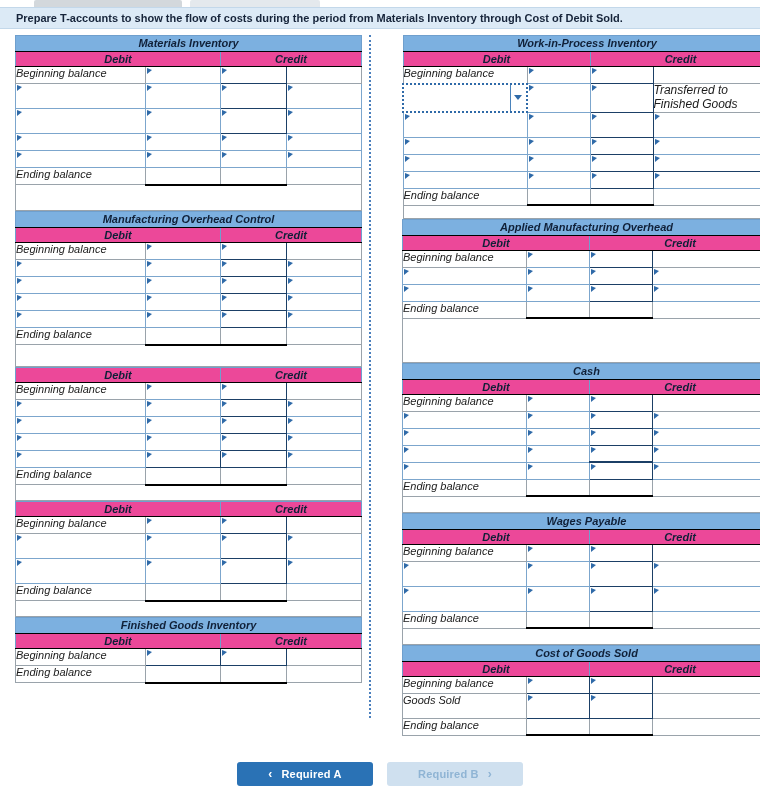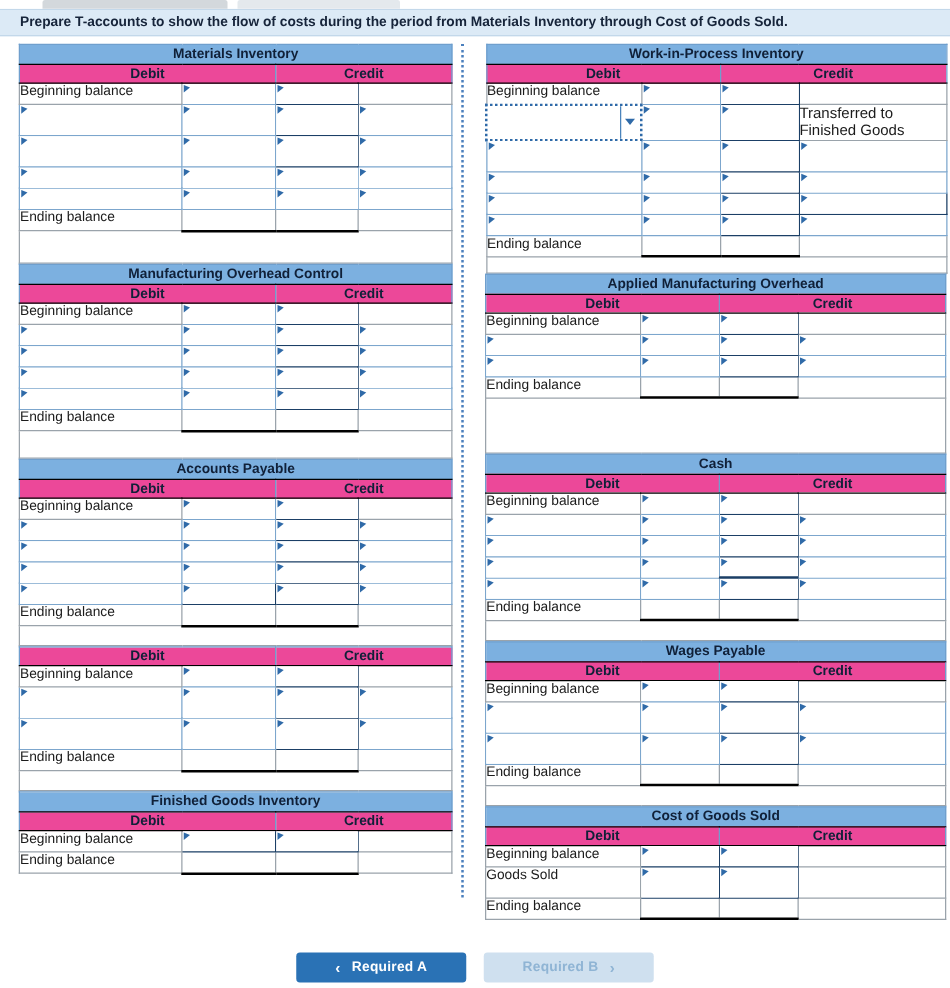--- a/index.html
+++ b/index.html
@@ -46,23 +46,24 @@
 
   
   .sheet {
     position: relative;
     padding: 6px 17px 0 15px;
   }
   .columns {
     display: flex;
     align-items: flex-start;
     gap: 0;
+    font-style: italic;
   }
   .col { width: 346px; flex: 0 0 346px; }
-  .col.right { margin-left: 27px; }
+  .col.right { margin-left: 41px; }
 
   
   .divider {
     position: absolute;
     left: 369px;
     top: 6px;
     bottom: 18px;
     width: 0;
     border-left: 2px dotted #4a7fbd;
   }
@@ -207,21 +208,21 @@
 </style>
 </head>
 <body>
 
 <div class="tabstrip">
   <div class="tab-stub a"></div>
   <div class="tab-stub b"></div>
 </div>
 
 <div class="banner">
-  <span>Prepare T-accounts to show the flow of costs during the period from Materials Inventory through Cost of Goods Sold.</span>
+  <span>Prepare T-accounts to show the flow of costs during the period from Materials Inventory through Cost of Debit Sold.</span>
 </div>
 
 <div class="sheet">
   <div class="divider"></div>
 
   <div class="columns">
 
     <div class="col left">
 
       <div class="taccount">
@@ -344,23 +345,20 @@
 
       <div class="taccount">
         <table>
           <colgroup>
               <col style="width:130px">
               <col style="width:75px">
               <col style="width:66px">
               <col style="width:75px">
             </colgroup>
           <tbody>
-              <tr>
-            <td class="acct-title" colspan="4">Accounts Payable</td>
-          </tr>
           <tr>
             <td class="dc-head" colspan="2">Debit</td>
             <td class="dc-head mid" colspan="2">Credit</td>
           </tr>
           <tr style="height:17px">
             <td class="lbl">Beginning balance</td>
             <td class="inp"></td>
             <td class="inp dark"></td>
             <td class="empty"></td>
           </tr>

